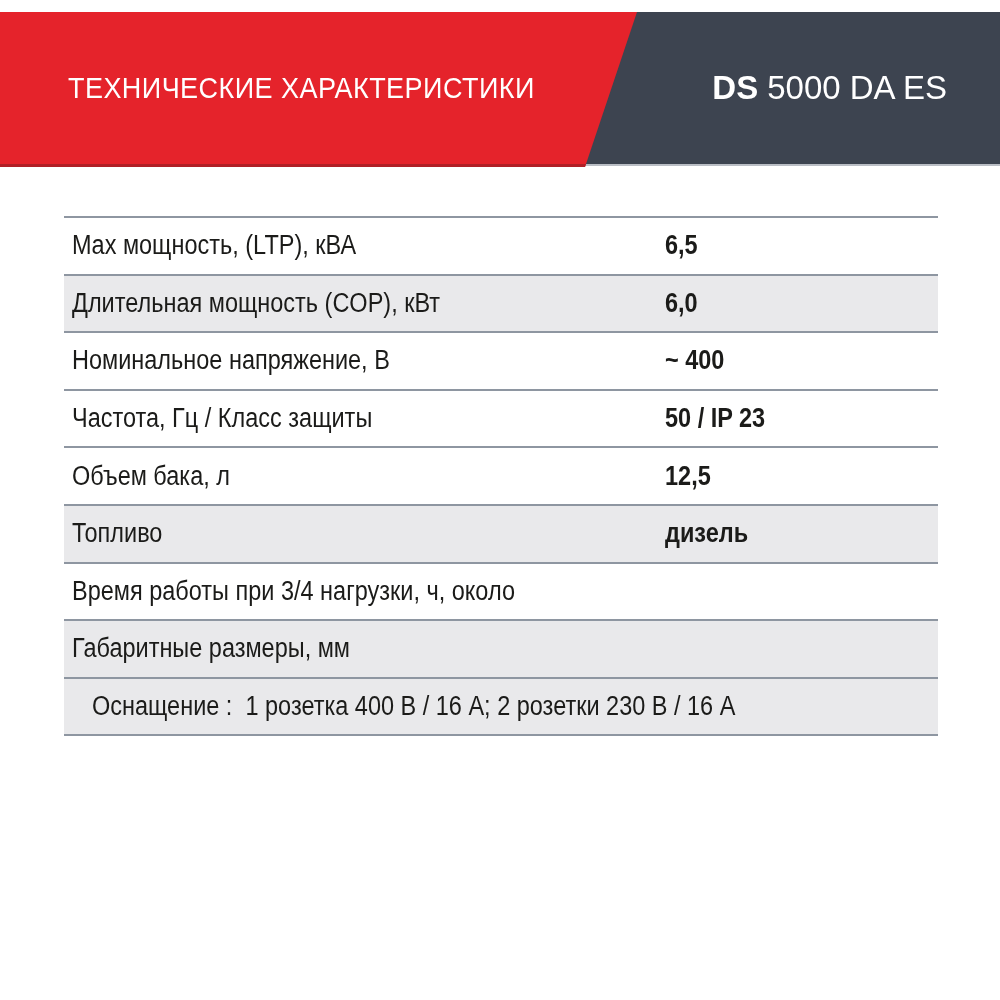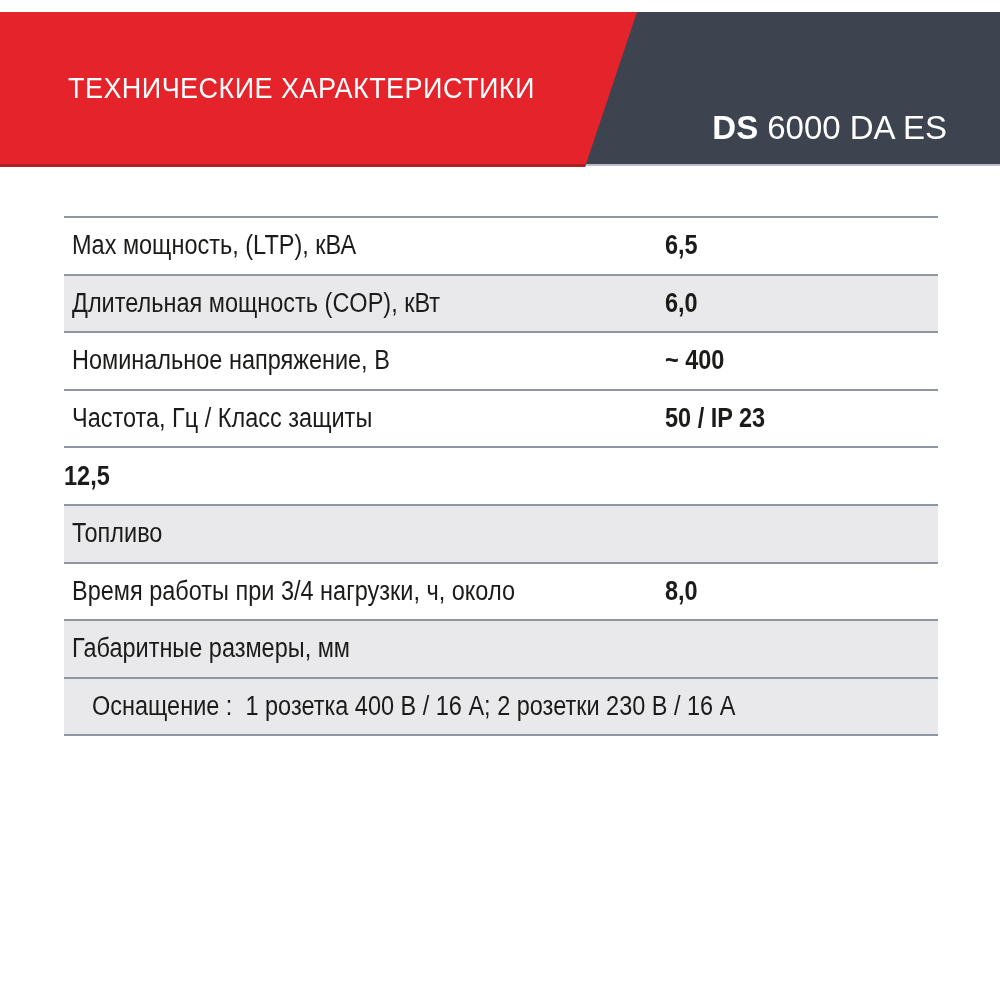--- a/index.html
+++ b/index.html
@@ -35,21 +35,21 @@
   .header-title {
     position: absolute; left: 68px; top: 0; height: 152px;
     display: flex; align-items: center;
     color: #ffffff; font-size: 30px; letter-spacing: 0.5px;
     transform: scaleX(0.9); transform-origin: left center;
     white-space: nowrap;
   }
   .header-model {
     position: absolute; right: 53px; top: 0; height: 152px;
     display: flex; align-items: center; gap: 9px;
-    color: #ffffff; font-size: 33px; white-space: nowrap; margin-top: 40px;
+    color: #ffffff; font-size: 33px; white-space: nowrap;
   }
   .header-model .model-bold { font-weight: bold; }
 
   
   .spec-table {
     position: absolute; left: 64px; top: 216px; width: 874px;
     border-bottom: 2px solid #8e96a1;
   }
   .spec-row {
     display: flex; align-items: center;
@@ -75,21 +75,21 @@
 <body>
 
 <div class="header">
   <div class="band-slate"></div>
   <div class="band-red">
     <div class="band-red-edge"></div>
   </div>
   <div class="header-title">ТЕХНИЧЕСКИЕ ХАРАКТЕРИСТИКИ</div>
   <div class="header-model">
     <span class="model-bold">DS</span>
-    <span class="model-rest">6000 DA ES</span>
+    <span class="model-rest">5000 DA ES</span>
   </div>
 </div>
 
 <div class="spec-table">
   <div class="spec-row">
     <div class="spec-label"><span>Max мощность, (LTP), кВА</span></div>
     <div class="spec-value"><span>6,5</span></div>
   </div>
   <div class="spec-row alt">
     <div class="spec-label"><span>Длительная мощность (COP), кВт</span></div>
@@ -97,28 +97,29 @@
   </div>
   <div class="spec-row">
     <div class="spec-label"><span>Номинальное напряжение, В</span></div>
     <div class="spec-value"><span>~ 400</span></div>
   </div>
   <div class="spec-row">
     <div class="spec-label"><span>Частота, Гц / Класс защиты</span></div>
     <div class="spec-value"><span>50 / IP 23</span></div>
   </div>
   <div class="spec-row">
+    <div class="spec-label"><span>Объем бака, л</span></div>
     <div class="spec-value"><span>12,5</span></div>
   </div>
   <div class="spec-row alt">
     <div class="spec-label"><span>Топливо</span></div>
+    <div class="spec-value"><span>дизель</span></div>
   </div>
   <div class="spec-row">
     <div class="spec-label"><span>Время работы при 3/4 нагрузки, ч, около</span></div>
-    <div class="spec-value"><span>8,0</span></div>
   </div>
   <div class="spec-row alt">
     <div class="spec-label"><span>Габаритные размеры, мм</span></div>
   </div>
   <div class="spec-row alt equip-row">
     <div class="spec-label"><span class="equip-text">Оснащение :  1 розетка 400 В / 16 А; 2 розетки 230 В / 16 А</span></div>
   </div>
 </div>
 
 </body></html>

